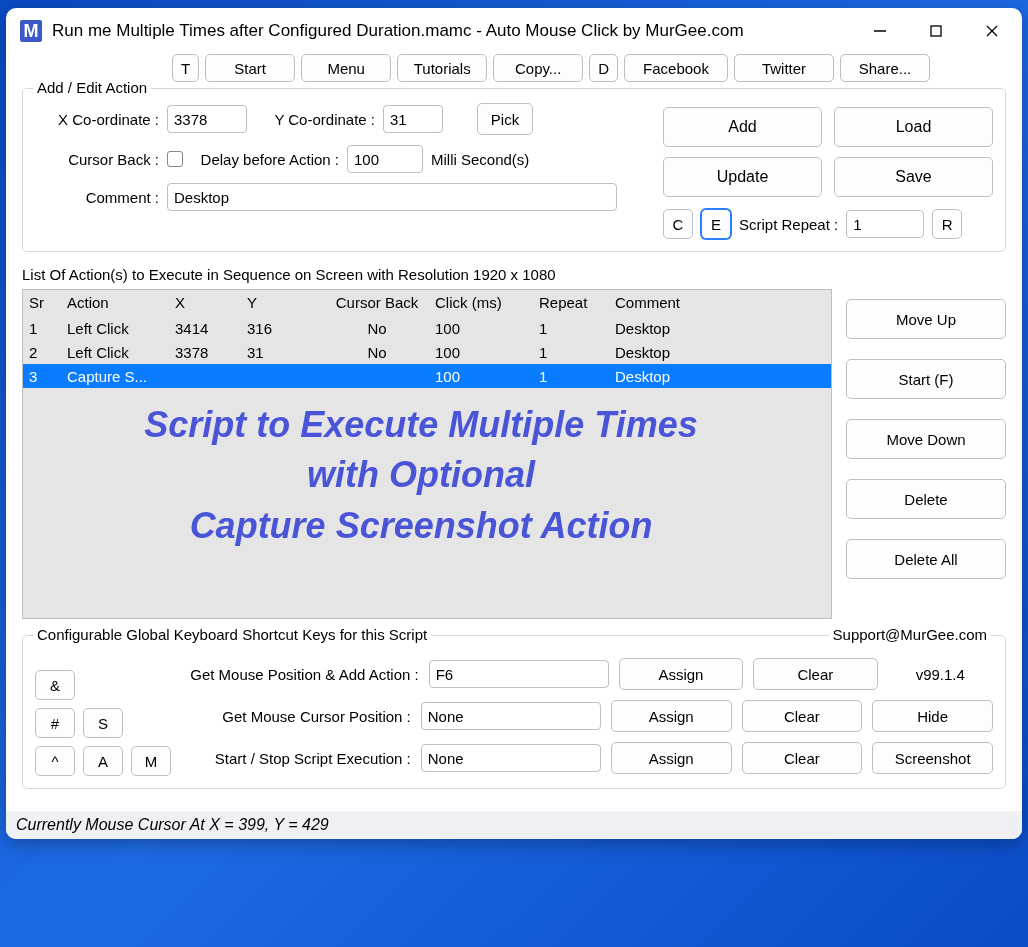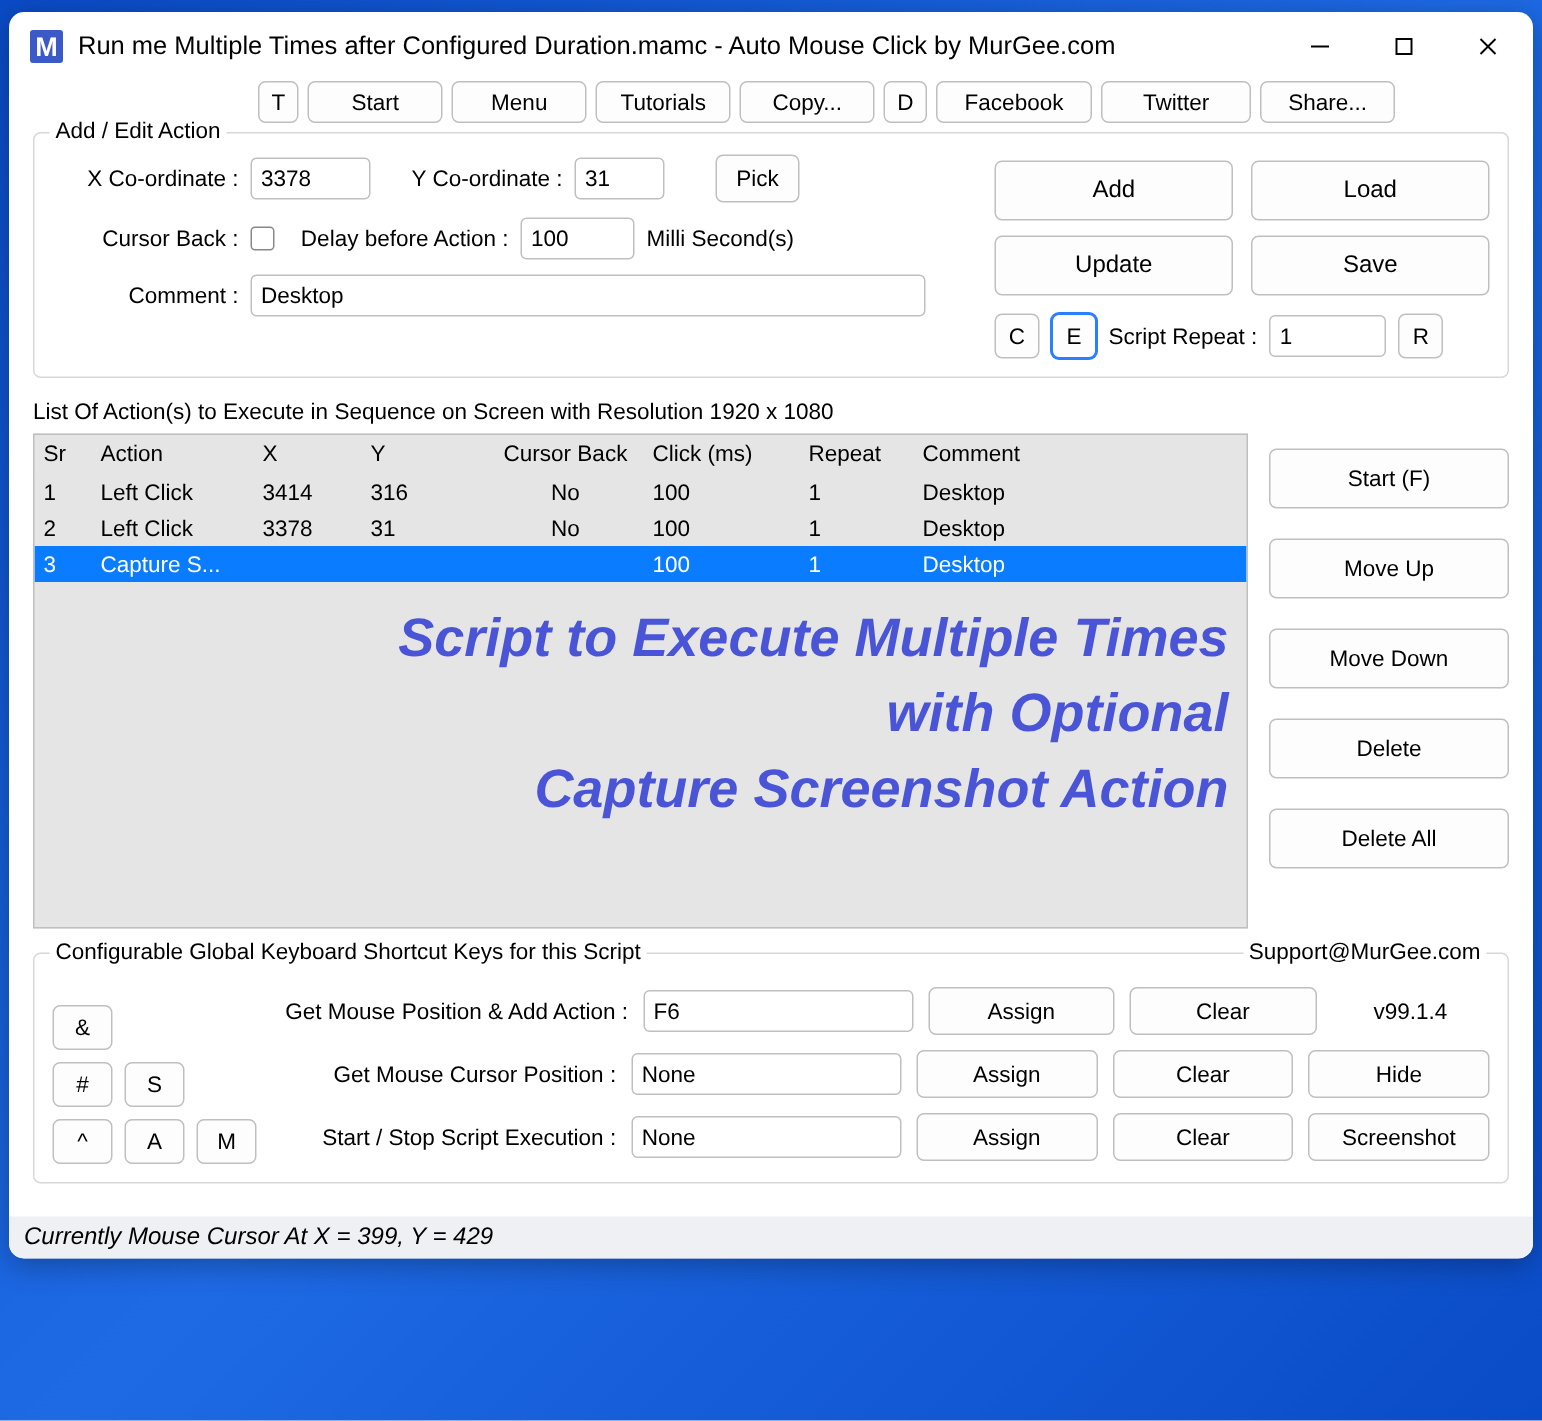--- a/index.html
+++ b/index.html
@@ -32,21 +32,21 @@
 .arow { display: flex; font-size: 15px; height: 24px; align-items: center; }
 .arow.sel { background: #0a7cff; color: #fff; }
 .c-sr { width: 40px; padding-left: 6px; }
 .c-ac { width: 108px; padding-left: 4px; }
 .c-x { width: 72px; padding-left: 4px; }
 .c-y { width: 80px; padding-left: 4px; }
 .c-cb { width: 108px; text-align: center; }
 .c-dl { width: 104px; padding-left: 4px; }
 .c-rp { width: 76px; padding-left: 4px; }
 .c-cm { flex: 1; padding-left: 4px; }
-.overlay-text { position: absolute; top: 110px; left: 0; right: 12px; text-align: right; font-family: "Segoe UI", Arial; font-weight: 700; font-style: italic; color: #4955d6; font-size: 36px; line-height: 1.4; pointer-events: none; }
+.overlay-text { position: absolute; top: 110px; left: 0; right: 12px; text-align: center; font-family: "Segoe UI", Arial; font-weight: 700; font-style: italic; color: #4955d6; font-size: 36px; line-height: 1.4; pointer-events: none; }
 .list-area { display: flex; gap: 14px; margin-top: 6px; }
 .list-side { width: 160px; display: flex; flex-direction: column; gap: 20px; padding-top: 10px; }
 .list-side .btn { height: 40px; font-size: 15px; }
 .shortcut-row { display: flex; align-items: center; gap: 10px; margin-bottom: 10px; }
 .shortcut-row .lbl { width: 390px; }
 .shortcut-row .input { width: 180px; }
 .shortcut-row .btn { width: 132px; height: 32px; }
 .tiny-btns { position: absolute; left: 12px; bottom: 12px; display: grid; grid-template-columns: 40px 40px 40px; gap: 8px; }
 .tiny-btns .btn { height: 30px; width: 40px; }
 .statusbar { background: #eef0f3; height: 28px; display: flex; align-items: center; padding: 0 10px; font-size: 16px; margin-top: 16px; font-style: italic; }
@@ -182,22 +182,22 @@
               </div>
             </div>
           <div class="overlay-text">
             <div>Script to Execute Multiple Times</div>
             <div>with Optional</div>
             <div>Capture Screenshot Action</div>
           </div>
         </div>
       </div>
       <div class="list-side">
+        <div class="btn">Move Up</div>
         <div class="btn">Start (F)</div>
-        <div class="btn">Move Up</div>
         <div class="btn">Move Down</div>
         <div class="btn">Delete</div>
         <div class="btn">Delete All</div>
       </div>
     </div>
 
     <div class="group" style="margin-top:16px;padding-bottom:14px">
       <div class="group-label">Configurable Global Keyboard Shortcut Keys for this Script</div>
       <div class="support">Support@MurGee.com</div>
 

